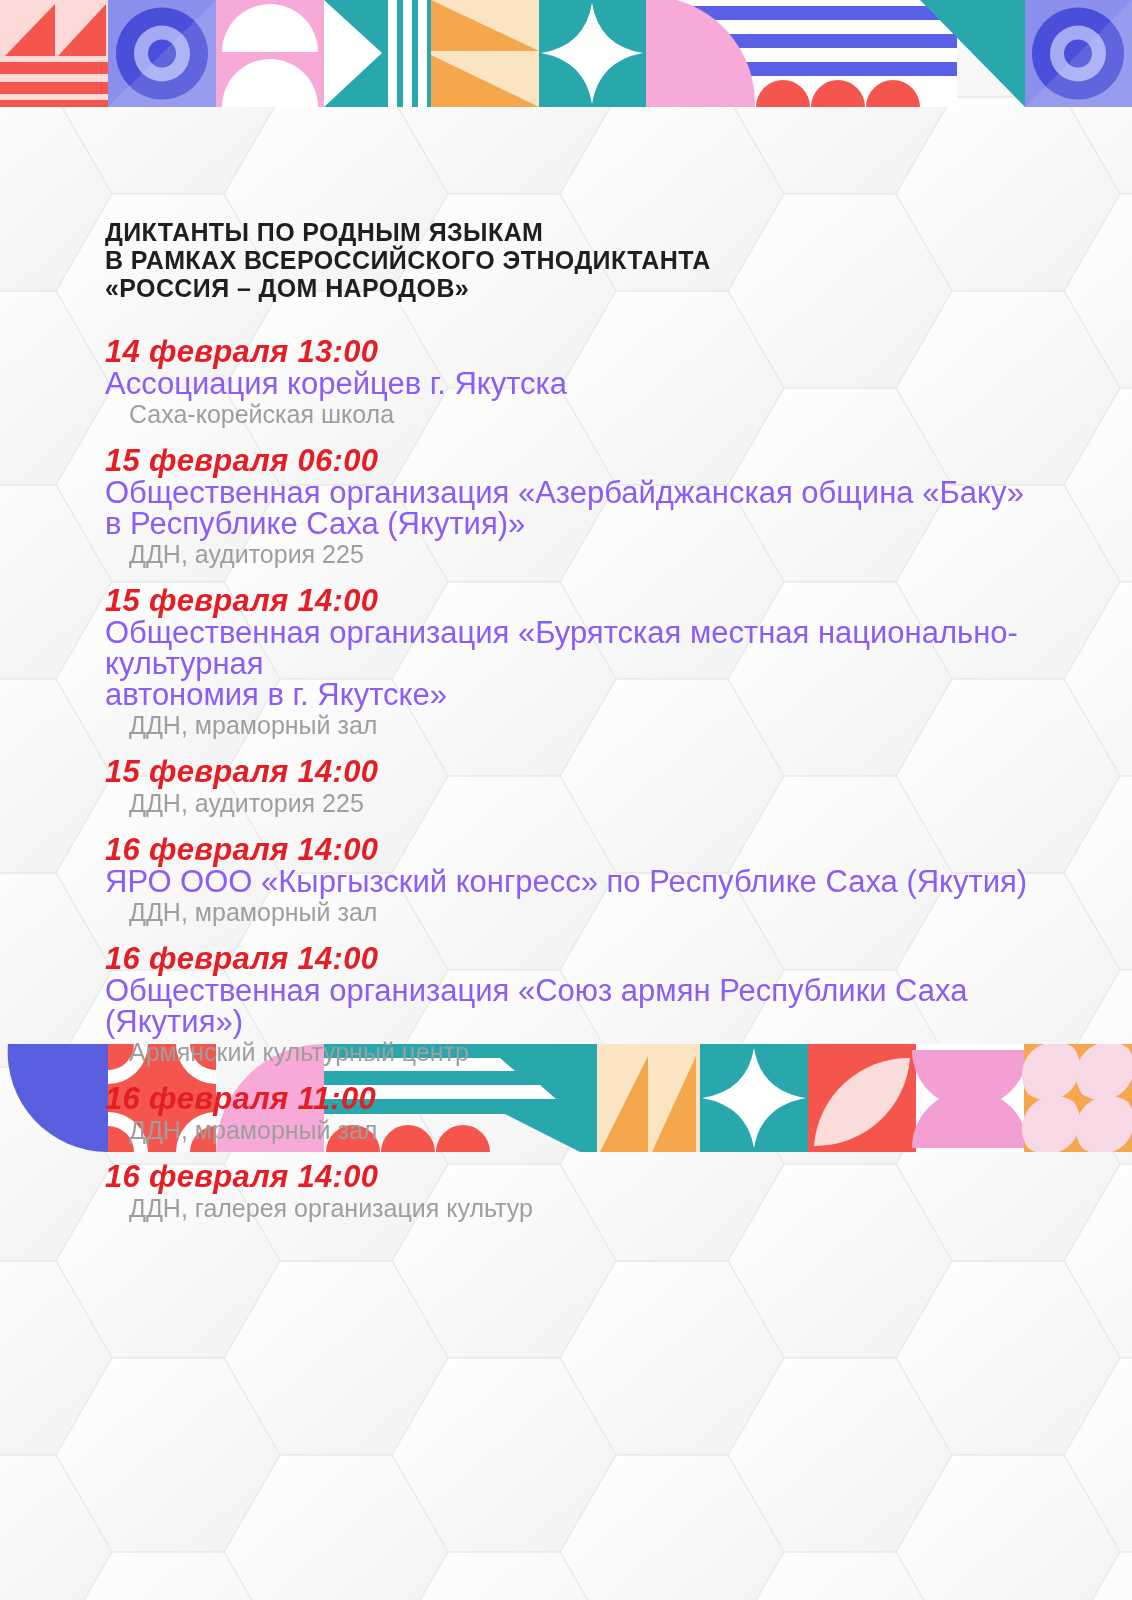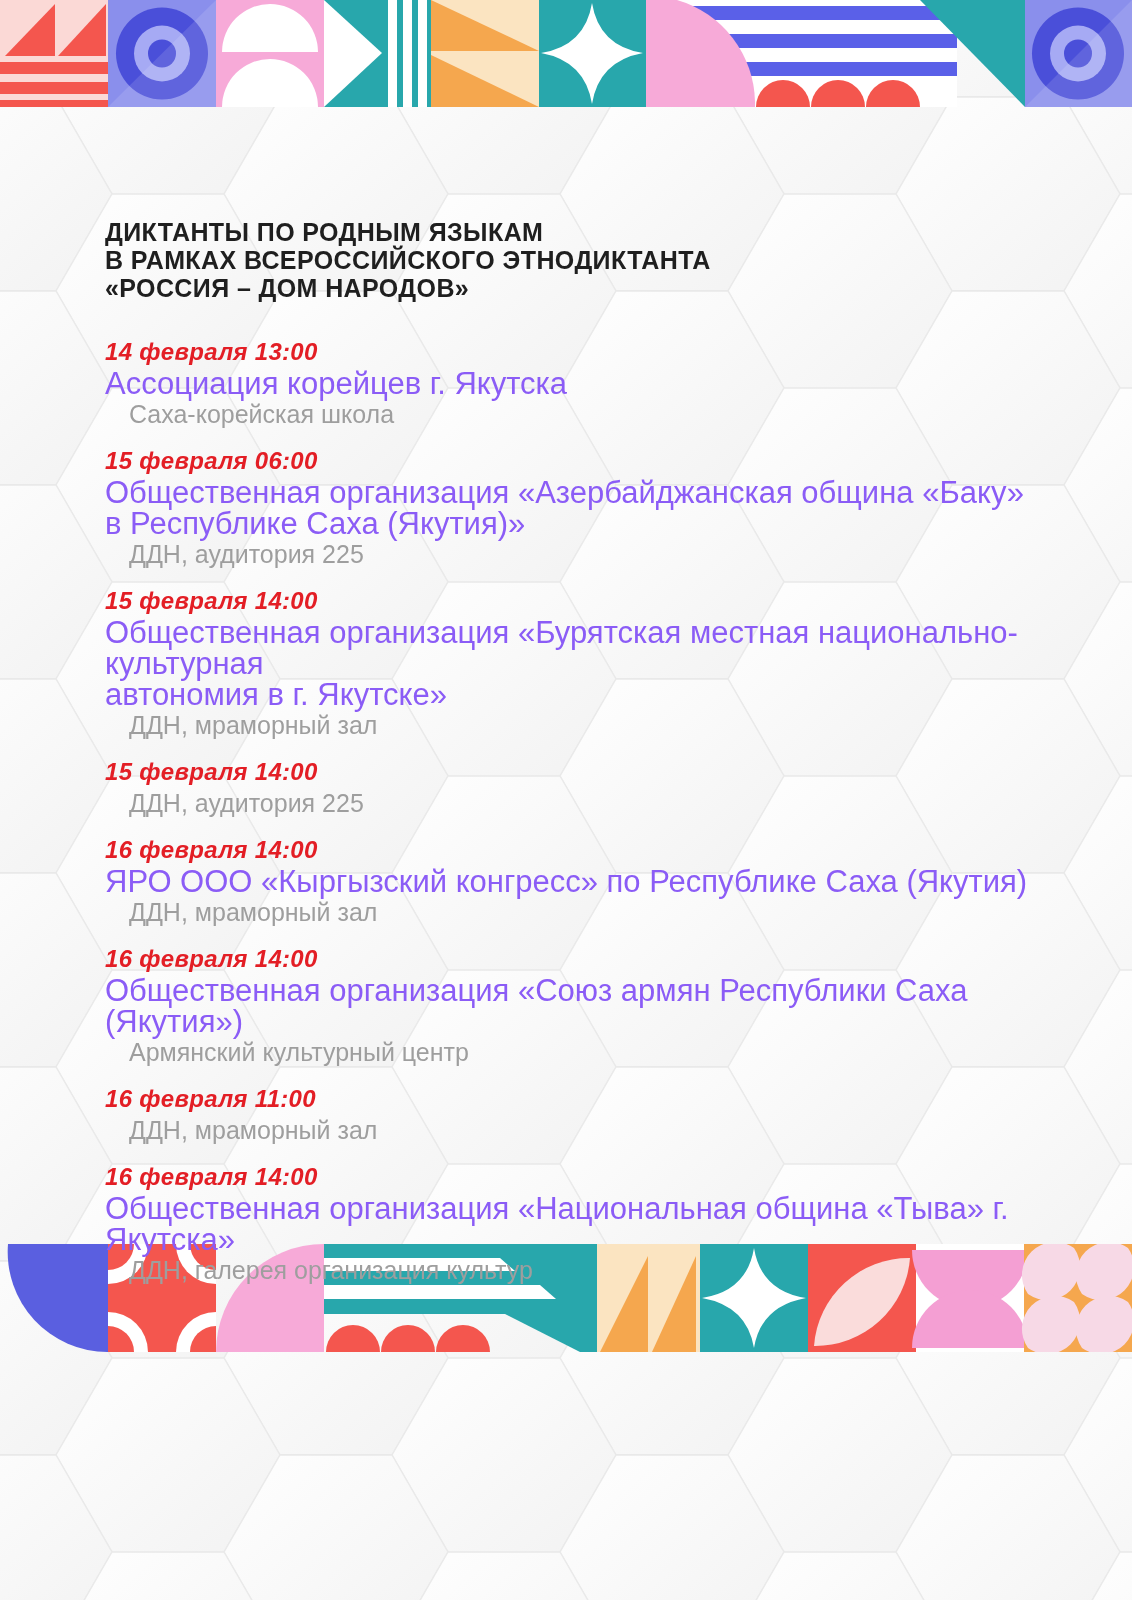--- a/index.html
+++ b/index.html
@@ -2,36 +2,36 @@
 <html><head>
 <meta charset="utf-8">
 <style>
   * { margin: 0; padding: 0; box-sizing: border-box; }
   html, body { background: #ffffff; }
   body {
     width: 1132px; height: 1600px;
     font-family: "Liberation Sans", sans-serif;
     position: relative; overflow: hidden;
   }
-  .page { position: relative; width: 1132px; height: 1352px; }
+  .page { position: relative; width: 1132px; height: 1152px; }
   .hexbg { position: absolute; left: 0; top: 0; z-index: 0; }
   .band { position: absolute; left: 0; z-index: 1; display: block; }
   .band.header { top: 0; }
   .band.footer { bottom: 0; }
   .content {
     position: absolute; left: 105px; top: 218px; width: 950px; z-index: 2;
   }
   h1.title {
     font-size: 25px; line-height: 28px; font-weight: bold;
     color: #1f1f1f; letter-spacing: 0.4px;
     white-space: pre-line; margin-bottom: 35px;
   }
   .event { margin-bottom: 16px; }
   .event-date {
-    color: #e31e25; font-size: 24px; line-height: 30px;
+    color: #e31e25; font-size: 31px; line-height: 30px;
     font-weight: bold; font-style: italic; letter-spacing: 0.3px;
     margin-bottom: 1px;
   }
   .event-org {
     color: #8b5cf6; font-size: 31px; line-height: 31px;
     white-space: pre-line;
   }
   .event-loc {
     color: #9e9e9e; font-size: 25px; line-height: 31px; margin-left: 24px;
   }
@@ -166,21 +166,20 @@
       <div class="event-loc">Армянский культурный центр</div>
     </section>
 
     <section class="event">
       <div class="event-date">16 февраля 11:00</div>
       <div class="event-loc">ДДН, мраморный зал</div>
     </section>
 
     <section class="event">
       <div class="event-date">16 февраля 14:00</div>
-      <div class="event-org">Общественная организация «Национальная община «Тыва» г. Якутска»</div>
       <div class="event-loc">ДДН, галерея организация культур</div>
     </section>
   </main>
 
   <svg class="band footer" width="1132" height="108" viewBox="0 0 1132 108">
     <defs>
       <clipPath id="clipB">
           <rect x="108" y="0" width="108" height="108"></rect>
         </clipPath>
     </defs>

